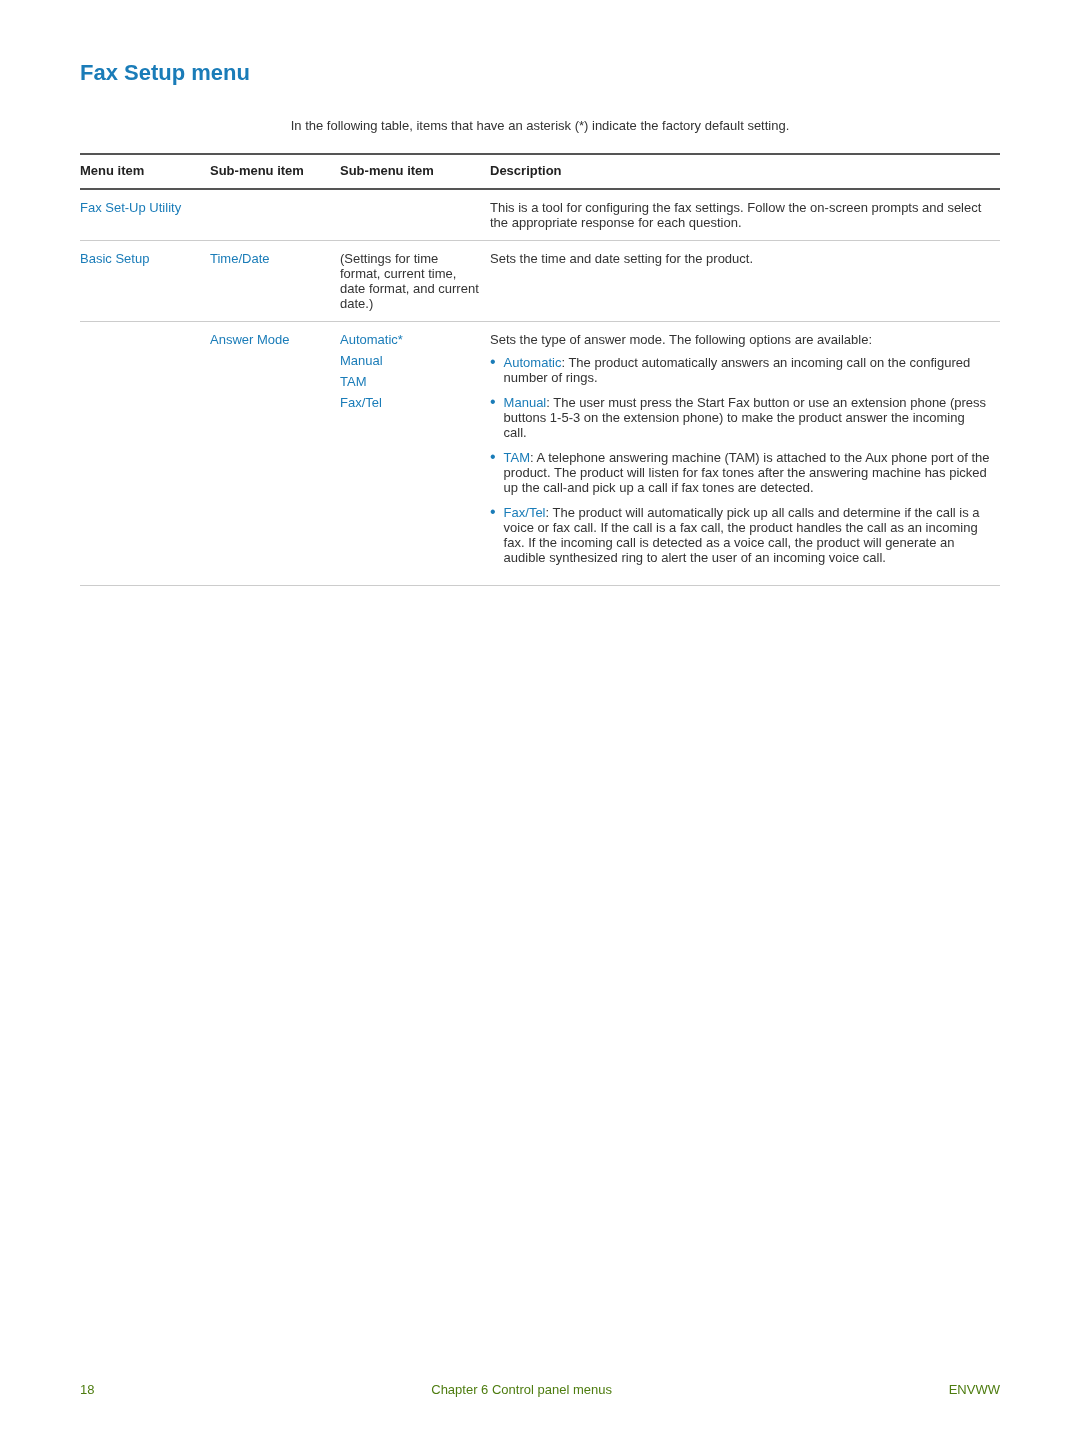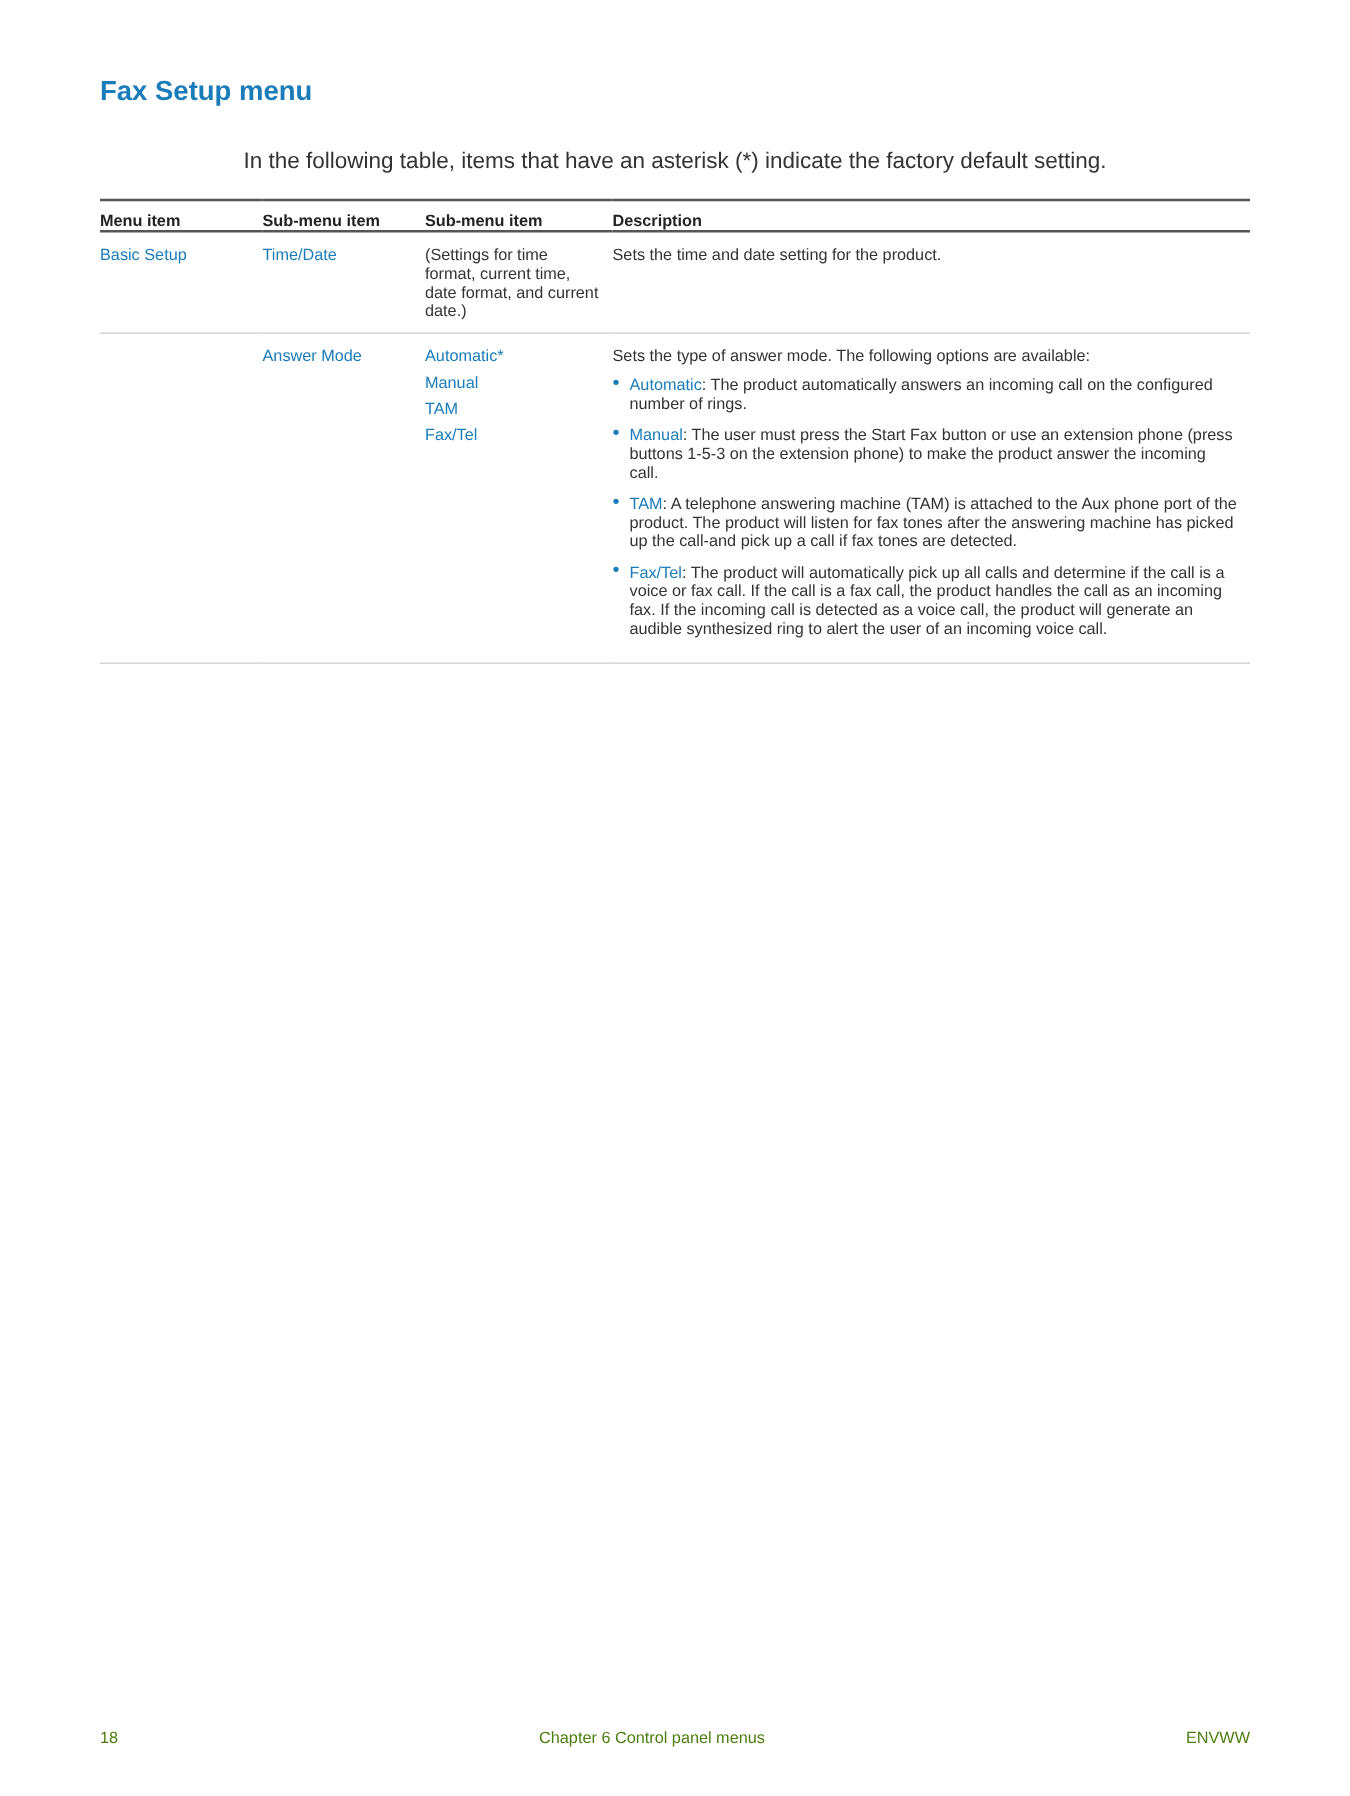--- a/index.html
+++ b/index.html
@@ -13,38 +13,38 @@
       padding: 60px 80px 80px 80px;
     }
     .page-title {
       font-size: 22px;
       font-weight: bold;
       color: #1a7cb8;
       margin-bottom: 32px;
     }
     .intro-text {
       text-align: center;
-      font-size: 18px;
+      font-size: 13px;
       color: #333;
       margin-bottom: 20px;
     }
     table {
       width: 100%;
       border-collapse: collapse;
       margin-bottom: 30px;
     }
     thead tr {
       border-top: 2px solid #555;
       border-bottom: 2px solid #555;
     }
     thead th {
       font-weight: bold;
       font-size: 13px;
       color: #222;
-      padding: 8px 10px 0 0;
+      padding: 8px 10px 10px 0;
       text-align: left;
       vertical-align: bottom;
     }
     tbody tr {
       border-bottom: 1px solid #ccc;
       vertical-align: top;
     }
     tbody td {
       padding: 10px 10px 10px 0;
       font-size: 13px;
@@ -104,20 +104,26 @@
 <table>
   <thead>
     <tr>
       <th class="col-menu">Menu item</th>
       <th class="col-sub1">Sub-menu item</th>
       <th class="col-sub2">Sub-menu item</th>
       <th class="col-desc">Description</th>
     </tr>
   </thead>
   <tbody id="table-body">
+  <tr>
+        <td class="col-menu"><span class="link-blue">Fax Set-Up Utility</span></td>
+        <td class="col-sub1"></td>
+        <td class="col-sub2"></td>
+        <td class="col-desc"><span>This is a tool for configuring the fax settings. Follow the on-screen prompts and select the appropriate response for each question.</span></td>
+      </tr>
       <tr>
         <td class="col-menu"><span class="link-blue">Basic Setup</span></td>
         <td class="col-sub1"><span class="link-blue">Time/Date</span></td>
         <td class="col-sub2">
           <span class="sub2-item">(Settings for time format, current time, date format, and current date.)</span>
         </td>
         <td class="col-desc"><span>Sets the time and date setting for the product.</span></td>
       </tr>
       <tr>
         <td class="col-menu"></td>

